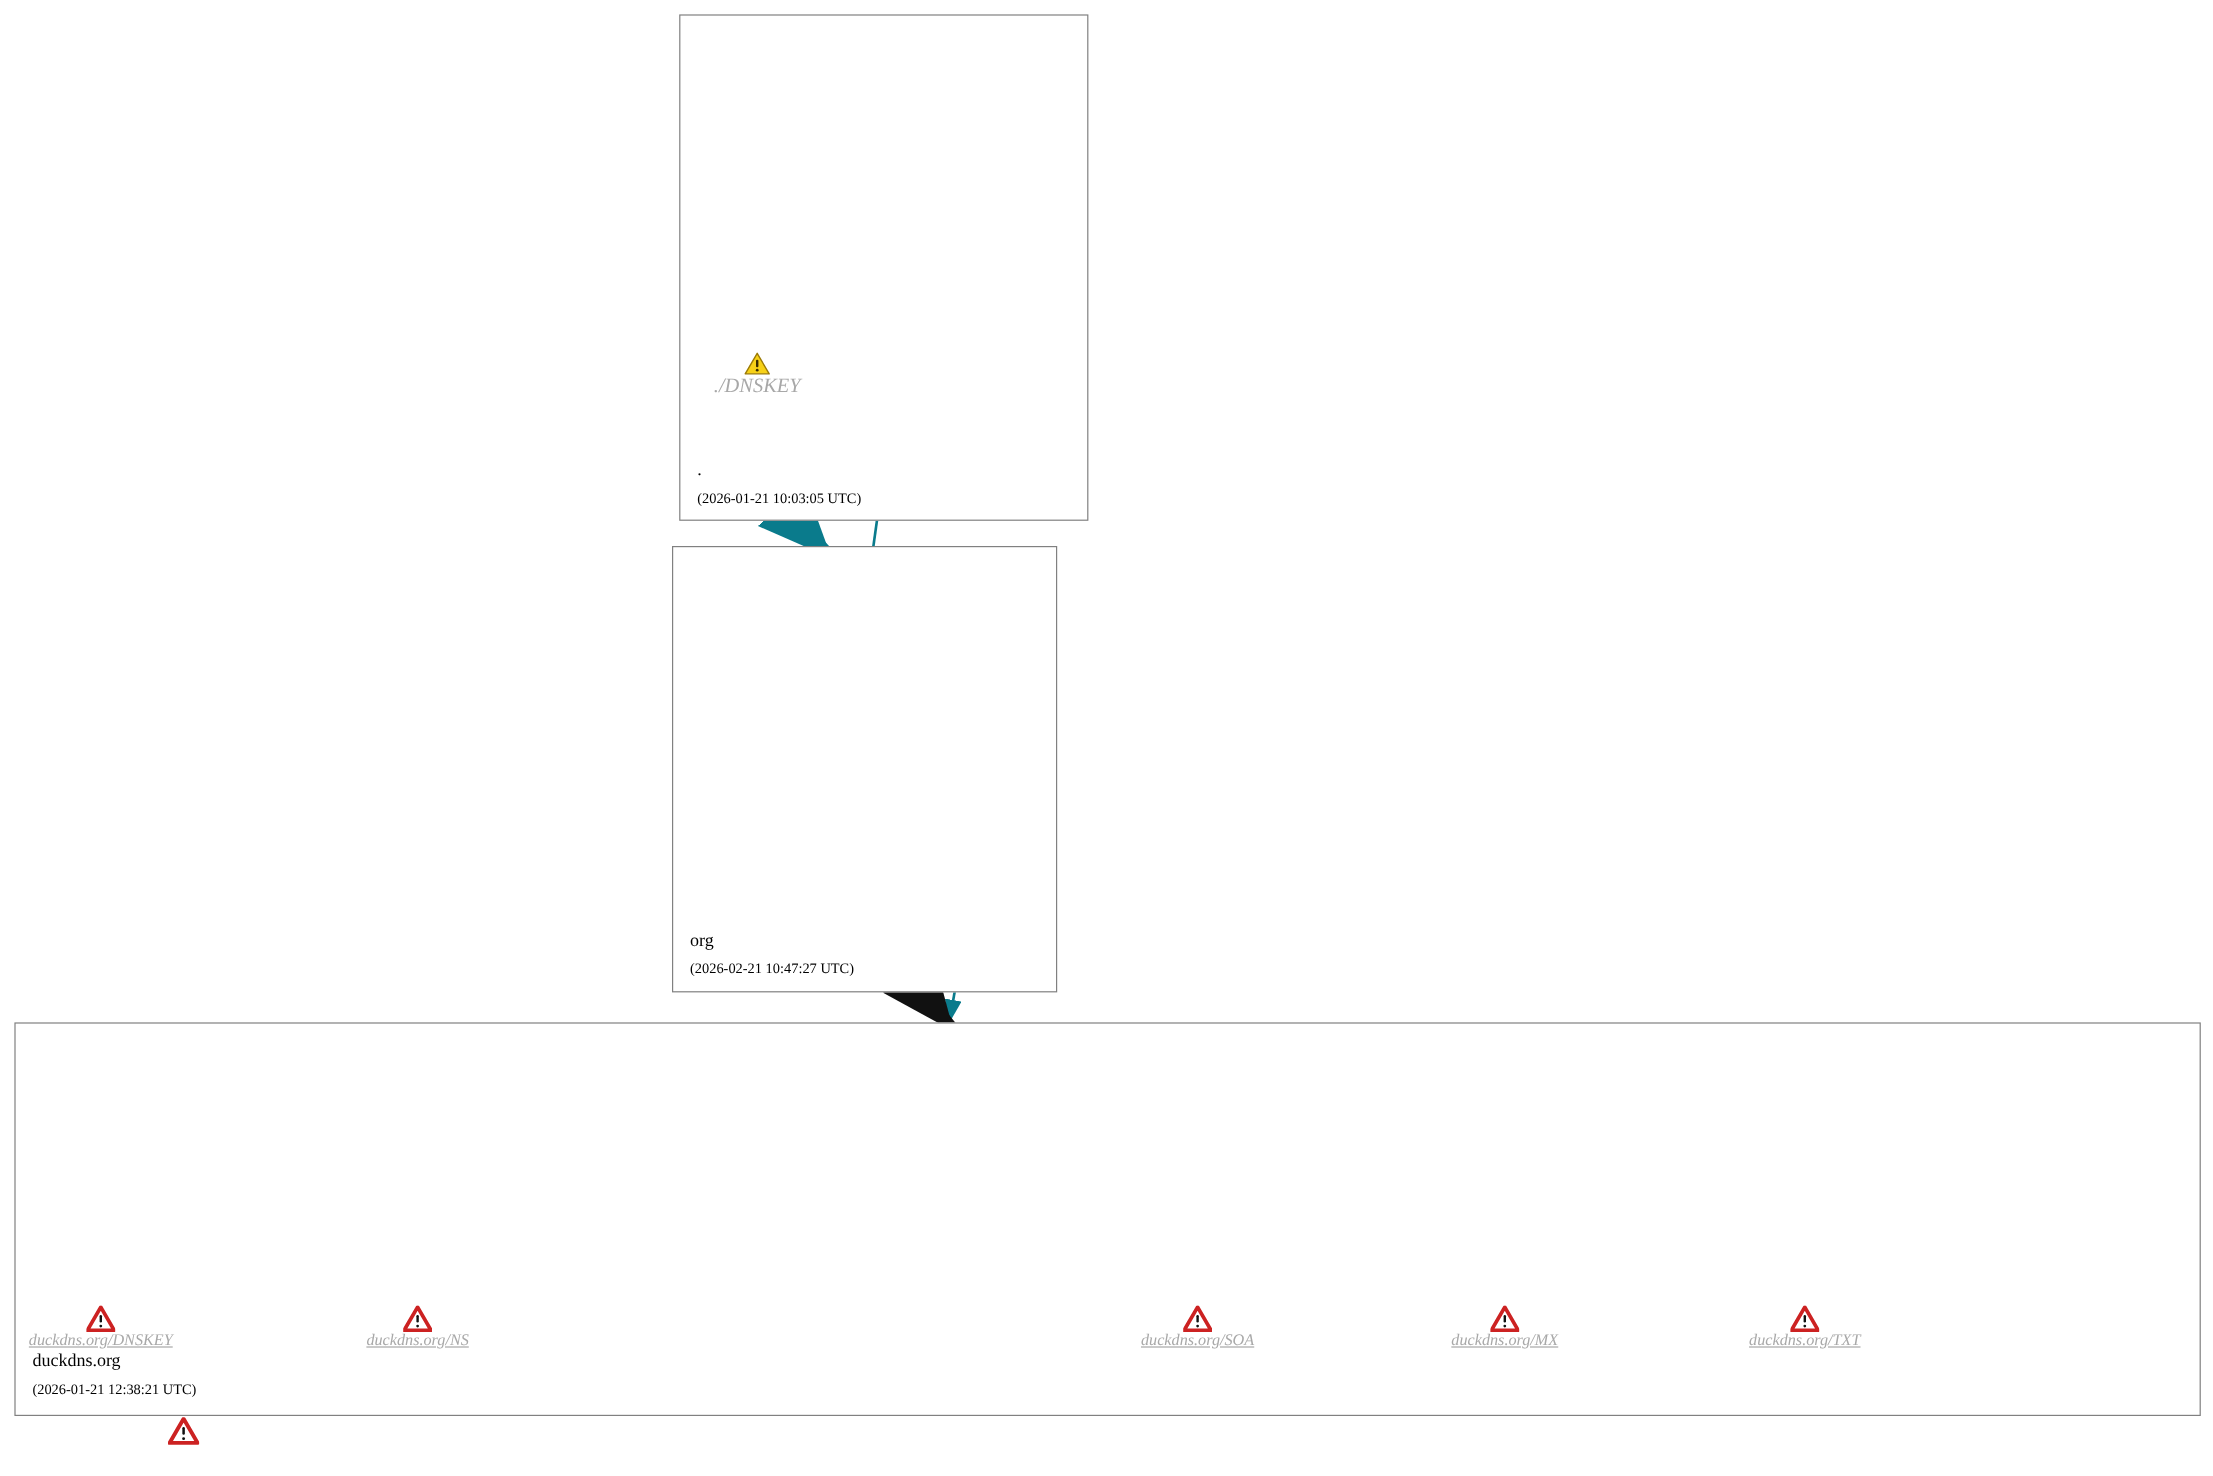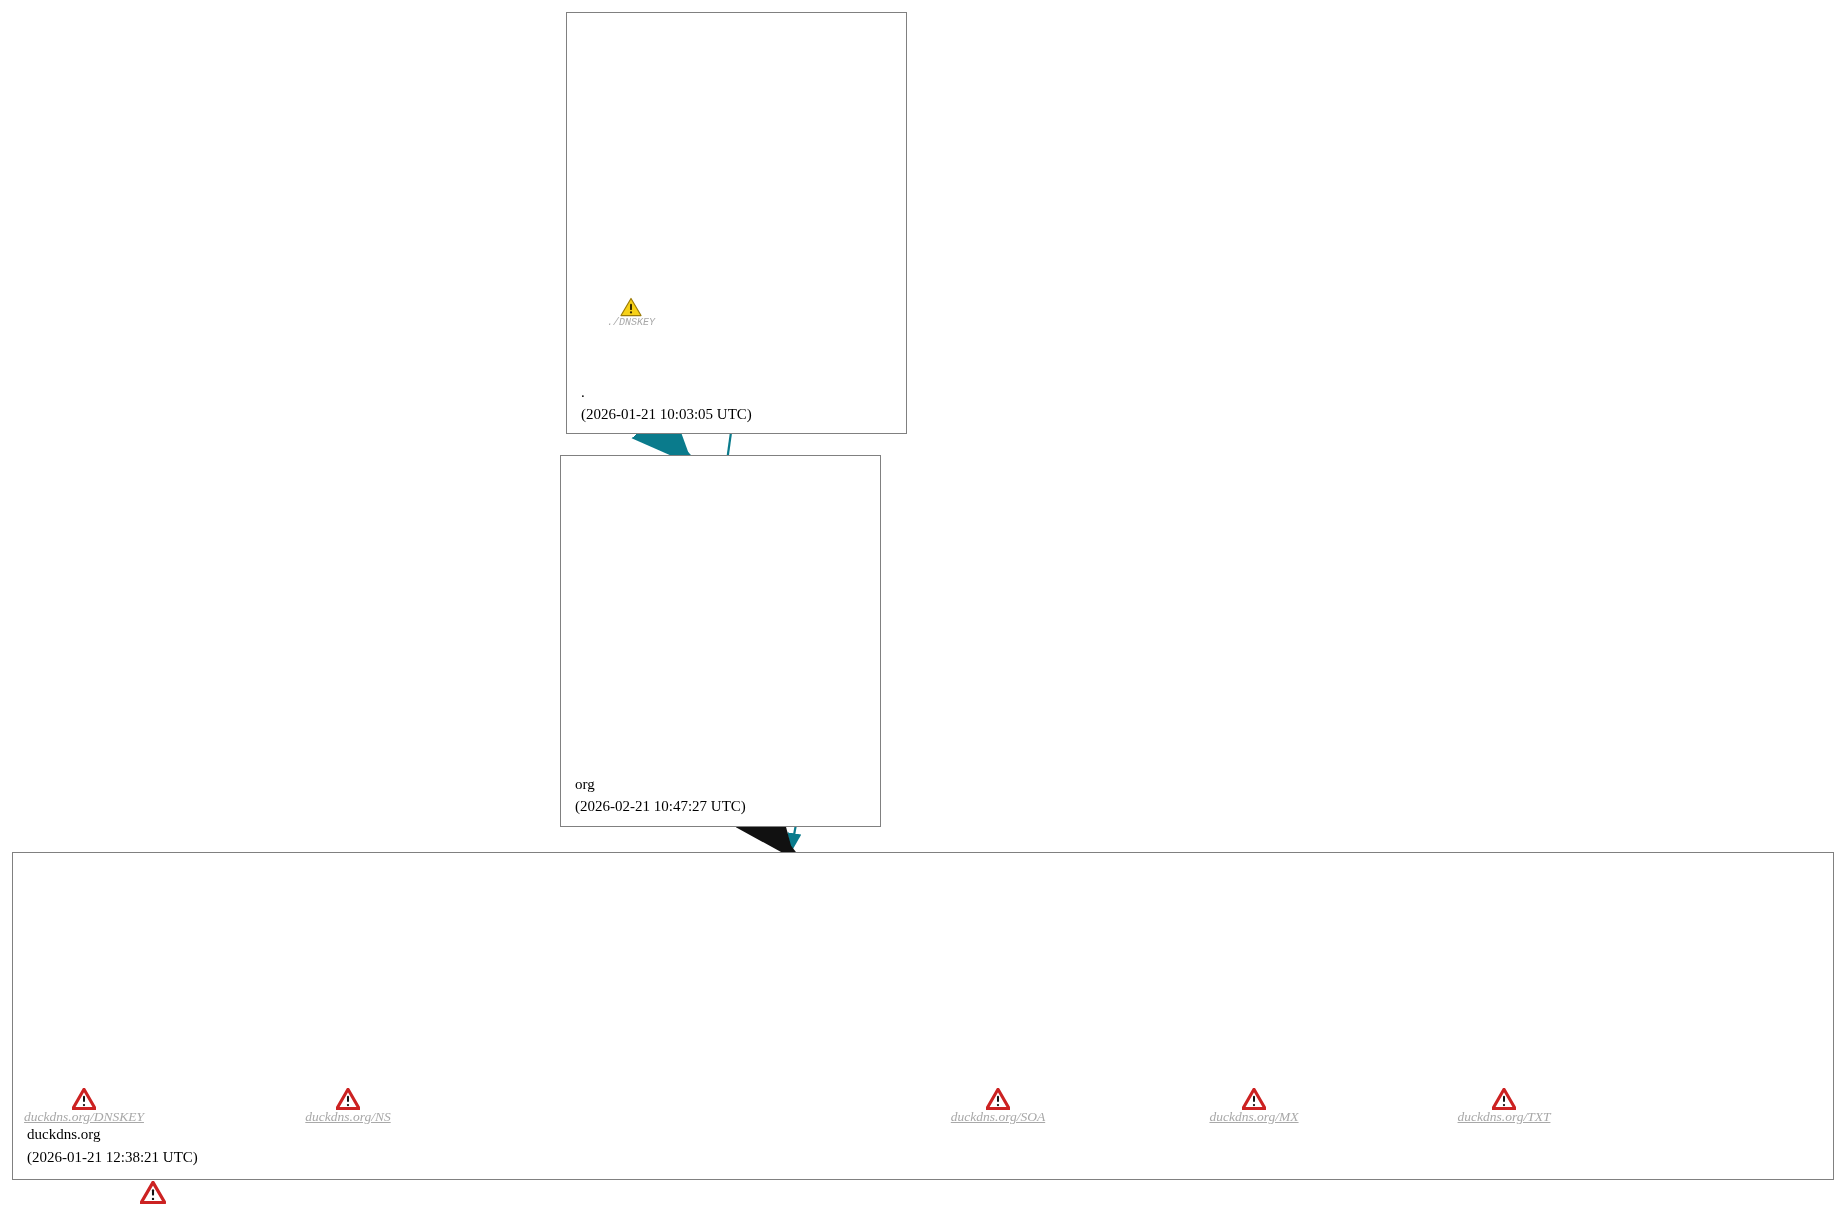--- a/index.html
+++ b/index.html
@@ -6,21 +6,21 @@
   body{width:1844px;height:1230px;position:relative;
        font-family:"Liberation Sans",sans-serif;color:#000;}
   .canvas{position:absolute;inset:0;}
   svg.layer{position:absolute;left:0;top:0;width:1844px;height:1230px;overflow:visible;}
   svg.layer.edges{z-index:1;}
 
   
   .zone{position:absolute;border:1px solid #808080;background:#fff;z-index:2;box-sizing:border-box;}
   .zone-foot{position:absolute;left:14px;font-family:"Liberation Serif",serif;color:#000;white-space:nowrap;}
   .zone-name{font-size:15px;}
-  .zone-time{font-size:15px;}
+  .zone-time{font-size:12px;}
 
   
   .ell{position:absolute;display:flex;flex-direction:column;align-items:center;
        justify-content:center;text-align:center;box-sizing:border-box;
        border:2px solid #0a7b8c;border-radius:50%;background:#ffffff;}
   .ell.gray{background:#d0d0d0;}
   .ell.dbl{box-shadow:0 0 0 3px #ffffff,0 0 0 5px #0a7b8c;}
   .ell .t1{font-size:16.5px;font-family:"Liberation Sans",sans-serif;
            display:flex;align-items:center;gap:5px;line-height:1.05;}
   .ell .t2{font-size:12.5px;font-family:"Liberation Serif",serif;line-height:1.16;margin-top:1px;}
@@ -36,22 +36,22 @@
   .nsec3{position:absolute;box-sizing:border-box;border:2.5px solid #0a7b8c;background:#d0d0d0;}
   .nsec3 .hdr{display:flex;height:15px;border-bottom:2.5px solid #0a7b8c;box-sizing:border-box;}
   .nsec3 .hdr>div{flex:1;background:#d0d0d0;box-sizing:border-box;}
   .nsec3 .hdr>div:first-child{border-right:2.5px solid #0a7b8c;}
   .nsec3 .body{display:flex;align-items:center;justify-content:center;gap:8px;
                height:calc(100% - 15px);font-size:16.5px;font-family:"Liberation Sans",sans-serif;}
 
   
   .floatlbl{position:absolute;display:flex;flex-direction:column;align-items:center;
             justify-content:center;z-index:3;}
-  .floatlbl .cap{font-size:10px;font-style:italic;color:#a8a8a8;
-                 font-family:Liberation Mono, monospace;white-space:nowrap;line-height:1.1;}
+  .floatlbl .cap{font-size:17px;font-style:italic;color:#a8a8a8;
+                 font-family:Liberation Serif, serif;white-space:nowrap;line-height:1.1;}
   .floatlbl.serifcap .cap{font-family:"Liberation Serif",serif;font-size:13.5px;text-decoration:underline;}
 
   
   .ico{display:inline-block;line-height:0;flex:none;}
 </style>
 </head>
 <body>
 
 <div class="canvas">
 

